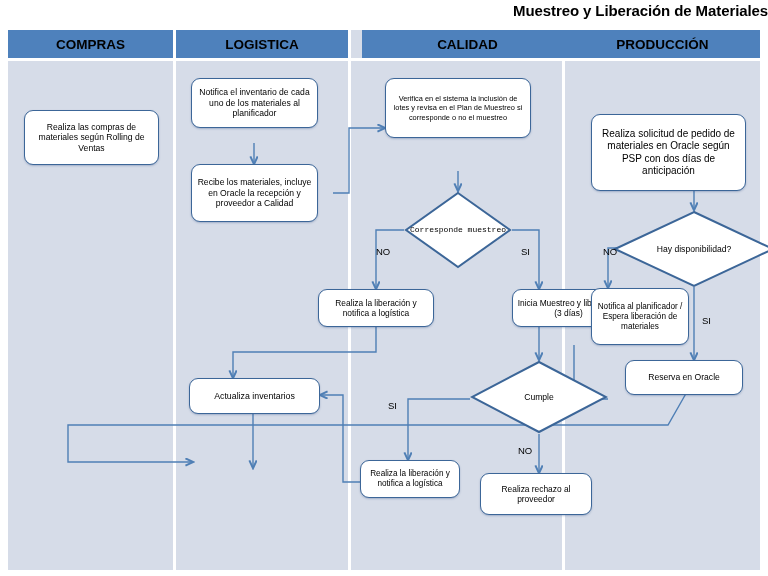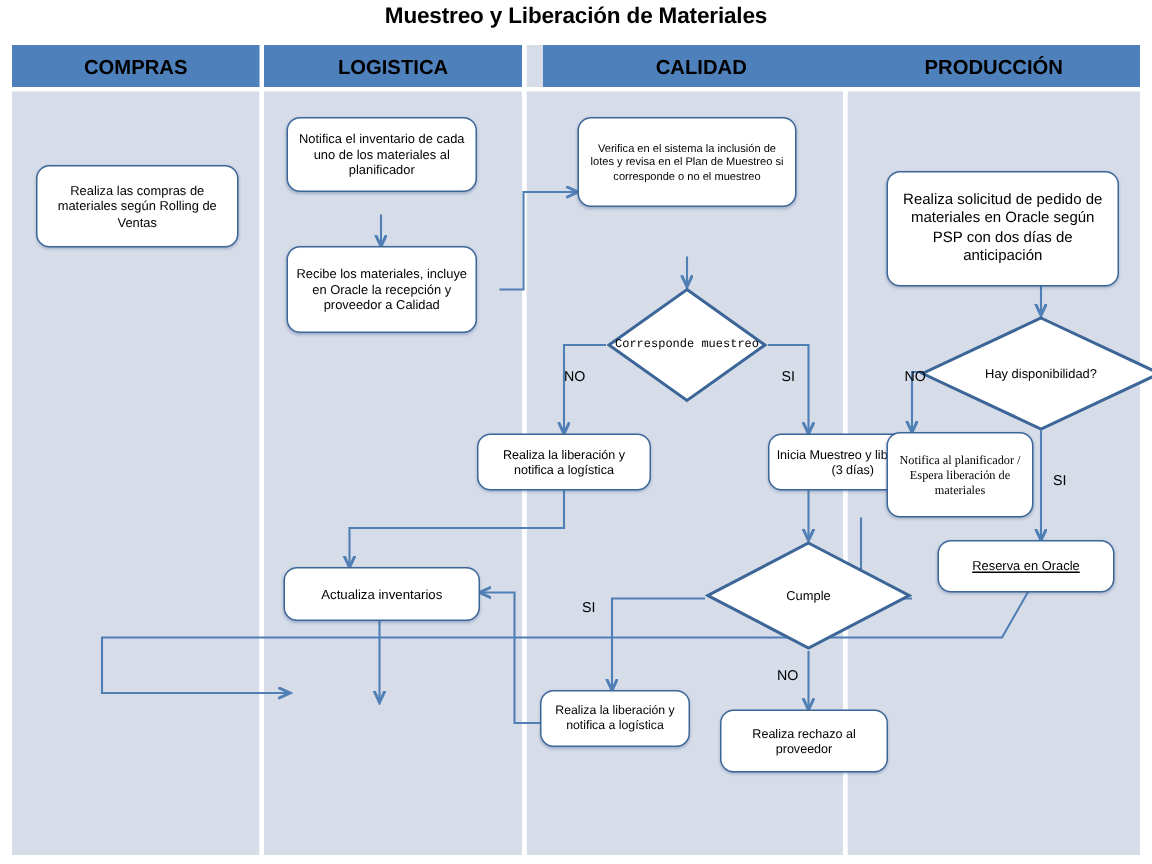--- a/index.html
+++ b/index.html
@@ -13,21 +13,21 @@
     font-family: "Liberation Sans", sans-serif;
     overflow: hidden;
     position: relative;
   }
 
   #title {
     position: absolute;
     left: 0;
     top: 2px;
     width: 768px;
-    text-align: center;
+    text-align: right;
     font-size: 15px;
     font-weight: bold;
     color: #000000;
     letter-spacing: -0.1px;
   }
 
   #board {
     position: absolute;
     left: 8px;
     top: 30px;
@@ -267,25 +267,25 @@
 
   <div class="diamond-wrap" style="left:605px;top:180px;width:162px;height:78px;">
     <svg width="162" height="78" viewBox="0 0 162 78">
       <polygon points="81,2 160,39 81,76 2,39" fill="#FFFFFF" stroke="#3C6698" stroke-width="2"></polygon>
     </svg>
     <div class="dlabel" style="font-size:8.6px;">
       <span>Hay disponibilidad?</span>
     </div>
   </div>
 
-  <div class="node" style="left:583px;top:258px;width:98px;height:57px;font-size:8.2px;font-family:Liberation Serif, serif;">
+  <div class="node" style="left:583px;top:258px;width:98px;height:57px;font-size:8.2px;">
     <span>Notifica al planificador / Espera liberación de materiales</span>
   </div>
 
-  <div class="node" style="left:617px;top:330px;width:118px;height:35px;font-size:8.6px;text-decoration:underline;">
+  <div class="node" style="left:617px;top:330px;width:118px;height:35px;font-size:8.6px;">
     <span>Reserva en Oracle</span>
   </div>
 
   <div class="edge-label" style="left:368px;top:216px;">
     <span>NO</span>
   </div>
   <div class="edge-label" style="left:513px;top:216px;">
     <span>SI</span>
   </div>
   <div class="edge-label" style="left:380px;top:370px;">

